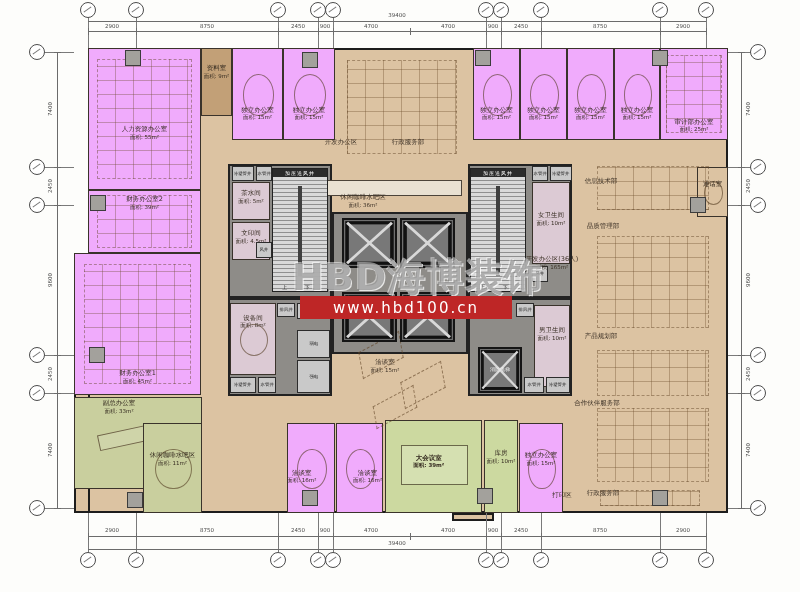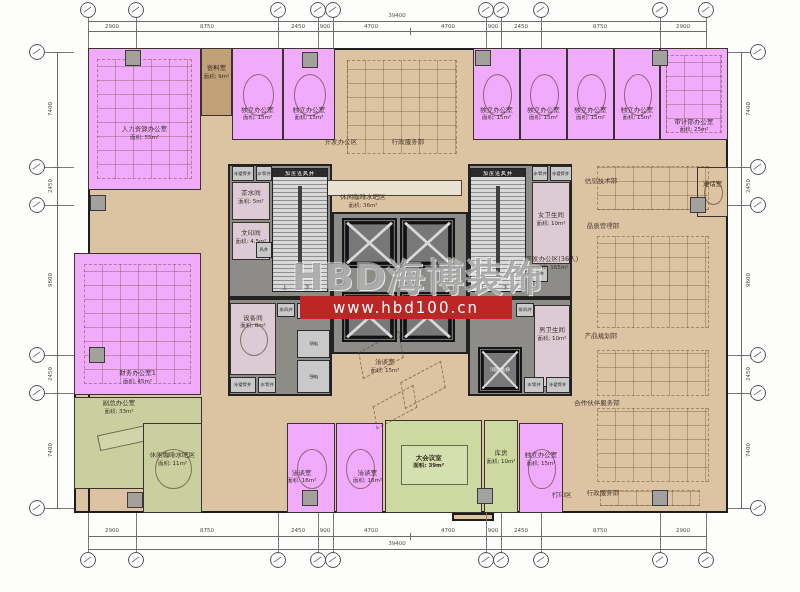--- a/index.html
+++ b/index.html
@@ -122,20 +122,27 @@
         <div class="roomlabel" style="left: 50%; top: 72%;">
           <div>独立办公室</div>
           <div class="area">面积: 15m²</div>
         </div>
       </div>
       <div class="abs room brown" style="left: 660px; top: 48px; width: 68px; height: 92px; z-index: 3;">
         <div class="f-cluster" style="inset: 7%;"></div>
         <div class="roomlabel" style="left: 50%; top: 85%;">
           <div>审计部办公室</div>
           <div class="area">面积: 25m²</div>
+        </div>
+      </div>
+      <div class="abs room brown" style="left: 88px; top: 190px; width: 113px; height: 63px; z-index: 3;">
+        <div class="f-cluster" style="inset: 7%;"></div>
+        <div class="roomlabel" style="left: 50%; top: 20%;">
+          <div>财务办公室2</div>
+          <div class="area">面积: 39m²</div>
         </div>
       </div>
       <div class="abs room brown" style="left: 74px; top: 253px; width: 127px; height: 142px; z-index: 3;">
         <div class="f-cluster" style="inset: 7%;"></div>
         <div class="roomlabel" style="left: 50%; top: 88%;">
           <div>财务办公室1</div>
           <div class="area">面积: 45m²</div>
         </div>
       </div>
       <div class="abs room g1" style="left: 74px; top: 397px; width: 128px; height: 92px; z-index: 3;">

